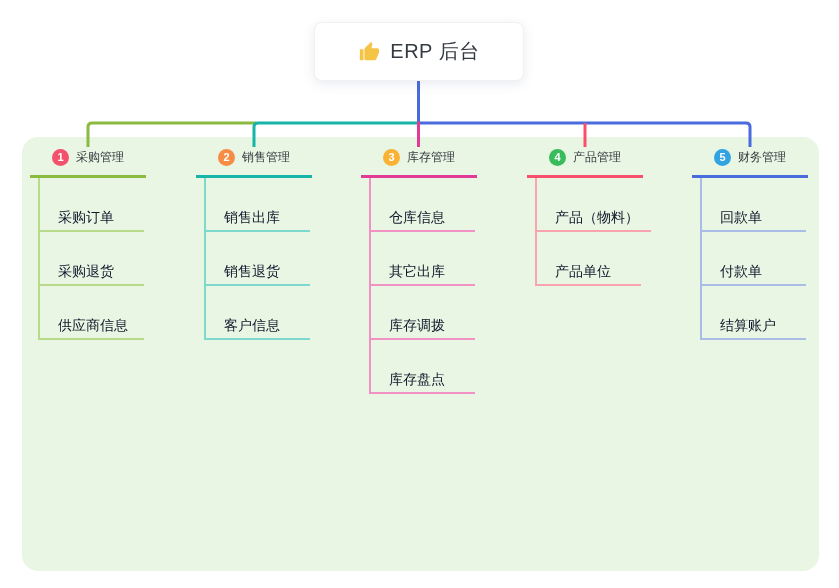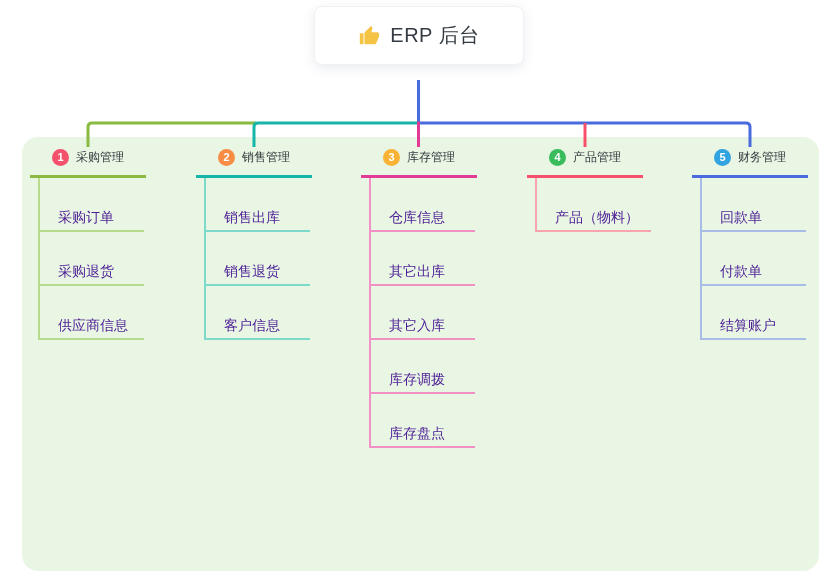--- a/index.html
+++ b/index.html
@@ -5,21 +5,21 @@
   html,body{margin:0;padding:0;}
   body{
     width:839px;height:588px;position:relative;overflow:hidden;
     background:#ffffff;
     font-family:"Liberation Sans","DejaVu Sans",sans-serif;
   }
   .canvas{position:absolute;inset:0;}
 
   
   .root-node{
-    position:absolute;top:6px;left:314px;width:208px;height:57px;
+    position:absolute;top:22px;left:314px;width:208px;height:57px;
     background:#ffffff;border:1px solid #f1f1f3;border-radius:8px;
     box-shadow:0 3px 12px rgba(70,90,130,.12);
     display:flex;align-items:center;justify-content:center;gap:10px;
     z-index:4;
   }
   .root-title{font-size:20px;font-weight:500;color:#333a41;letter-spacing:.5px;}
   .thumb-icon{width:22px;height:22px;flex:0 0 auto;}
 
   
   .connectors{position:absolute;left:0;top:0;width:839px;height:588px;z-index:2;pointer-events:none;}
@@ -42,21 +42,21 @@
     width:17px;height:17px;border-radius:50%;background:var(--badge);
     color:#fff;font-size:11px;font-weight:bold;line-height:17px;text-align:center;
     flex:0 0 auto;
   }
   .col-title{font-size:12px;line-height:19px;font-weight:400;color:#33383e;white-space:nowrap;text-align:right;}
   .items{margin-left:8px;border-left:2px solid var(--item-line);}
   .item{
     width:fit-content;min-width:74px;
     padding:31px 12px 4px 18px;
     border-bottom:2px solid var(--item-line);
-    font-size:14px;line-height:17px;color:#4c1d95;white-space:nowrap;
+    font-size:14px;line-height:17px;color:#0f172a;white-space:nowrap;
     cursor:pointer;
   }
   .c1{left:30px;} .c2{left:196px;} .c3{left:361px;} .c4{left:527px;} .c5{left:692px;}
 </style>
 </head>
 <body>
 
 <div class="canvas">
 
   <div class="root-node">
@@ -102,33 +102,33 @@
   </div>
 
   <div class="column c3" style="--line: #e23b97; --item-line: #f292c4; --badge: #f9b233;">
     <div class="col-header">
       <span class="badge">3</span>
       <span class="col-title">库存管理</span>
     </div>
     <div class="items">
       <div class="item">仓库信息</div>
       <div class="item">其它出库</div>
-      <div class="item">其它入库</div>
       <div class="item">库存调拨</div>
       <div class="item">库存盘点</div>
     </div>
   </div>
 
   <div class="column c4" style="--line: #f8506a; --item-line: #f9a3ae; --badge: #38bc5c;">
     <div class="col-header">
       <span class="badge">4</span>
       <span class="col-title">产品管理</span>
     </div>
     <div class="items">
       <div class="item">产品（物料）</div>
+      <div class="item">产品单位</div>
     </div>
   </div>
 
   <div class="column c5" style="--line: #4a6bdd; --item-line: #a9bce5; --badge: #30a3e0;">
     <div class="col-header">
       <span class="badge">5</span>
       <span class="col-title">财务管理</span>
     </div>
     <div class="items">
       <div class="item">回款单</div>

